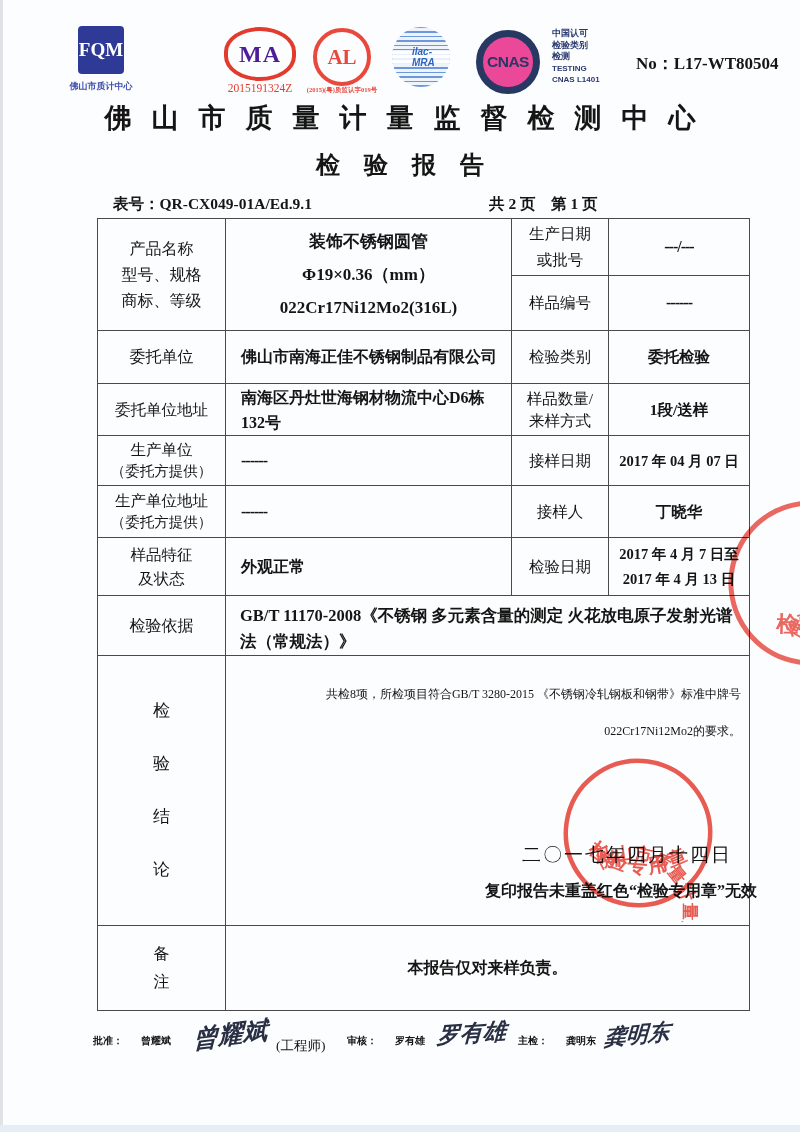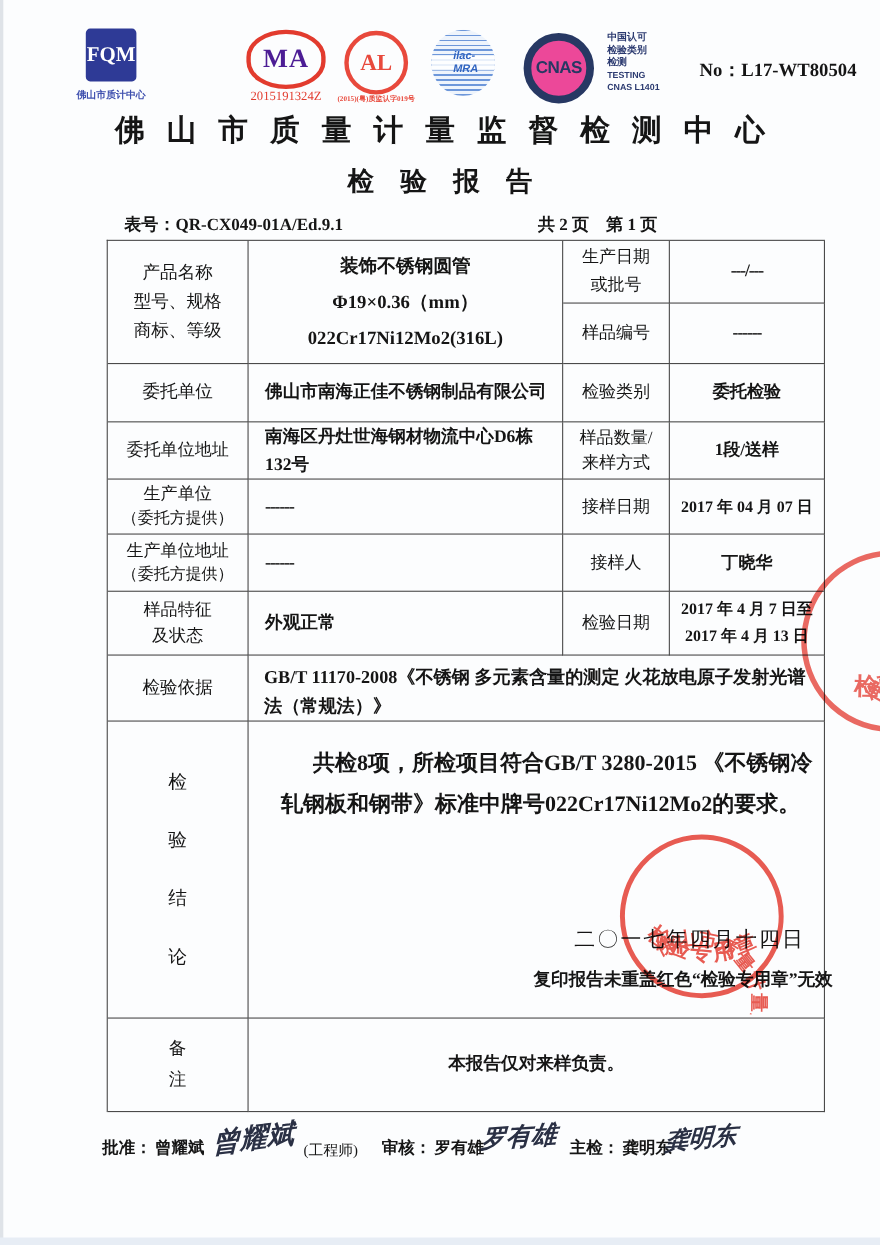--- a/index.html
+++ b/index.html
@@ -57,33 +57,33 @@
   .val-l{align-items:flex-start !important;text-align:left !important;padding:2px 10px 2px 15px;}
   .bold{font-weight:bold;}
   .c34{font-size:15.5px;line-height:23px;}
   .dash{letter-spacing:-1px;font-weight:bold;}
   .prod-val div{line-height:33px;font-weight:bold;font-size:17px;}
   .basis-val{align-items:flex-start !important;justify-content:flex-start !important;
              text-align:left !important;padding:7px 12px 0 14px;font-weight:bold;font-size:16.5px;line-height:28px;}
   .date2 div{line-height:25px;font-size:14.5px;font-weight:bold;white-space:nowrap;}
   .vert{justify-content:space-around !important;padding:28px 0;font-size:17px;}
   .concl{position:relative;display:block !important;}
-  .concl-text{padding:20px 8px 0 16px;text-align:center;text-indent:2em;font-weight:bold;
-              font-size:20px;line-height:37px;}
+  .concl-text{padding:20px 8px 0 16px;text-align:right;text-indent:2em;font-weight:normal;
+              font-size:12px;line-height:37px;}
   .concl-date{position:absolute;right:17px;top:186px;font-size:19px;font-weight:normal;letter-spacing:2px;}
   .concl-note{position:absolute;right:-8px;top:222px;font-size:16px;font-weight:bold;white-space:nowrap;}
   .remark-val{font-weight:bold;}
 
   
   .stamp{position:absolute;color:#e8453a;opacity:.88;mix-blend-mode:multiply;pointer-events:none;}
   .stamp1{left:556px;top:751px;width:164px;height:164px;transform:rotate(8deg);}
   .stamp2{left:720px;top:492px;width:182px;height:182px;transform:rotate(-26deg);opacity:.8;}
 
   
-  .ftr{font-size:15px;font-weight:bold;white-space:nowrap;}
+  .ftr{font-size:10px;font-weight:bold;white-space:nowrap;}
   .sig{font-family:"DejaVu Sans",sans-serif;font-style:italic;font-weight:bold;color:#2a3044;
        display:inline-block;white-space:nowrap;}
   .sig1{left:193px;top:1018px;font-size:25px;transform:rotate(-7deg) skewX(-8deg);}
   .sig2{left:437px;top:1018px;font-size:23px;transform:rotate(-4deg) skewX(-6deg);}
   .sig3{left:604px;top:1020px;font-size:22px;transform:rotate(-5deg) skewX(-8deg);}
   .ftr-title{font-weight:normal;font-size:13.5px;}
 </style>
 </head>
 <body>
 

